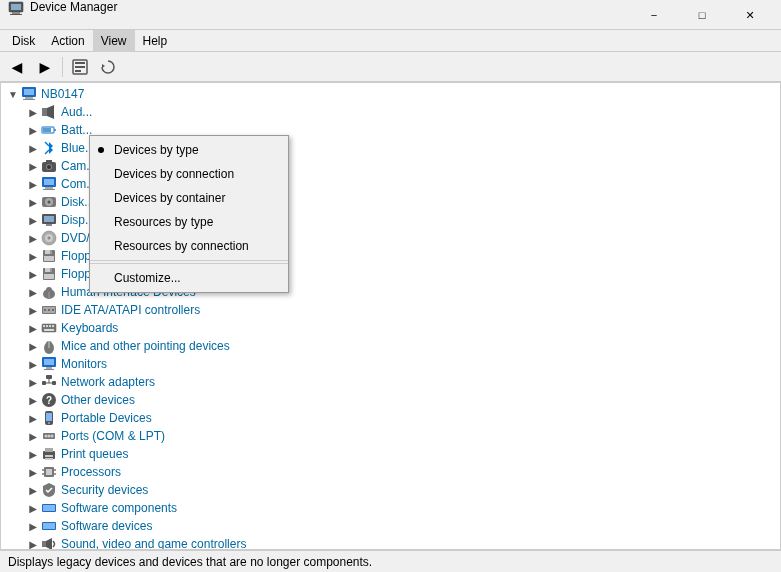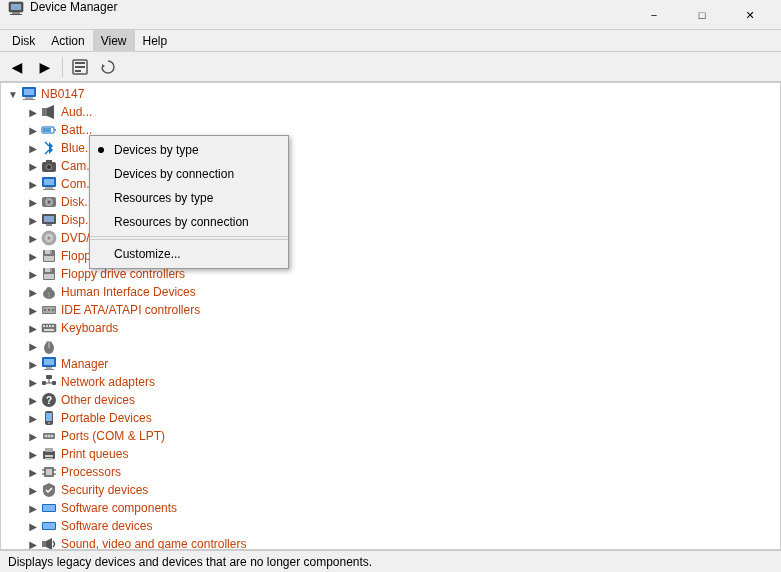--- a/index.html
+++ b/index.html
@@ -141,21 +141,21 @@
       height: 16px;
       margin-right: 4px;
       flex-shrink: 0;
       display: flex;
       align-items: center;
       justify-content: center;
       font-size: 13px;
     }
     .tree-label {
       font-size: 12px;
-      color: #c2410c;
+      color: #0369a1;
     }
 
     
     .icon-computer { color: #1a6bbf; }
 
     
     .status-bar {
       height: 22px;
       background: #f0f0f0;
       border-top: 1px solid #ccc;
@@ -438,33 +438,34 @@
 
     <div class="tree-item" style="padding-left: 24px;">
       <div class="tree-arrow">▶</div>
       <div class="tree-icon">
         <svg width="16" height="16" viewBox="0 0 16 16">
             <ellipse cx="8" cy="10" rx="5" ry="6" fill="#777"></ellipse>
             <rect x="5" y="3" width="6" height="7" rx="3" fill="#777"></rect>
             <line x1="8" y1="3" x2="8" y2="10" stroke="#ccc" stroke-width="1"></line>
           </svg>
       </div>
+      <span class="tree-label">Mice and other pointing devices</span>
     </div>
 
     <div class="tree-item" style="padding-left: 24px;">
       <div class="tree-arrow">▶</div>
       <div class="tree-icon">
         <svg width="16" height="16" viewBox="0 0 16 16">
             <rect x="1" y="1" width="14" height="10" rx="1" fill="#1a6bbf"></rect>
             <rect x="3" y="3" width="10" height="6" fill="#7eb8f7"></rect>
             <rect x="5" y="11" width="6" height="2" fill="#aaa"></rect>
             <rect x="3" y="13" width="10" height="1" fill="#888"></rect>
           </svg>
       </div>
-      <span class="tree-label">Manager</span>
+      <span class="tree-label">Monitors</span>
     </div>
 
     <div class="tree-item" style="padding-left: 24px;">
       <div class="tree-arrow">▶</div>
       <div class="tree-icon">
         <svg width="16" height="16" viewBox="0 0 16 16">
             <rect x="5" y="1" width="6" height="4" rx="1" fill="#555"></rect>
             <rect x="1" y="7" width="4" height="4" rx="1" fill="#555"></rect>
             <rect x="11" y="7" width="4" height="4" rx="1" fill="#555"></rect>
             <line x1="8" y1="5" x2="8" y2="9" stroke="#555" stroke-width="1"></line>
@@ -587,20 +588,23 @@
 
   <div class="dropdown-menu">
     <div class="dropdown-menu-item active" style="position:relative;">
       <div class="radio-dot"></div>
       <span>Devices by type</span>
     </div>
     <div class="dropdown-menu-item">
       <span>Devices by connection</span>
     </div>
     <div class="dropdown-menu-item">
+      <span>Devices by container</span>
+    </div>
+    <div class="dropdown-menu-item">
       <span>Resources by type</span>
     </div>
     <div class="dropdown-menu-item">
       <span>Resources by connection</span>
     </div>
     <div class="dropdown-sep"></div>
     <div class="dropdown-sep"></div>
     <div class="dropdown-menu-item">
       <span>Customize...</span>
     </div>

